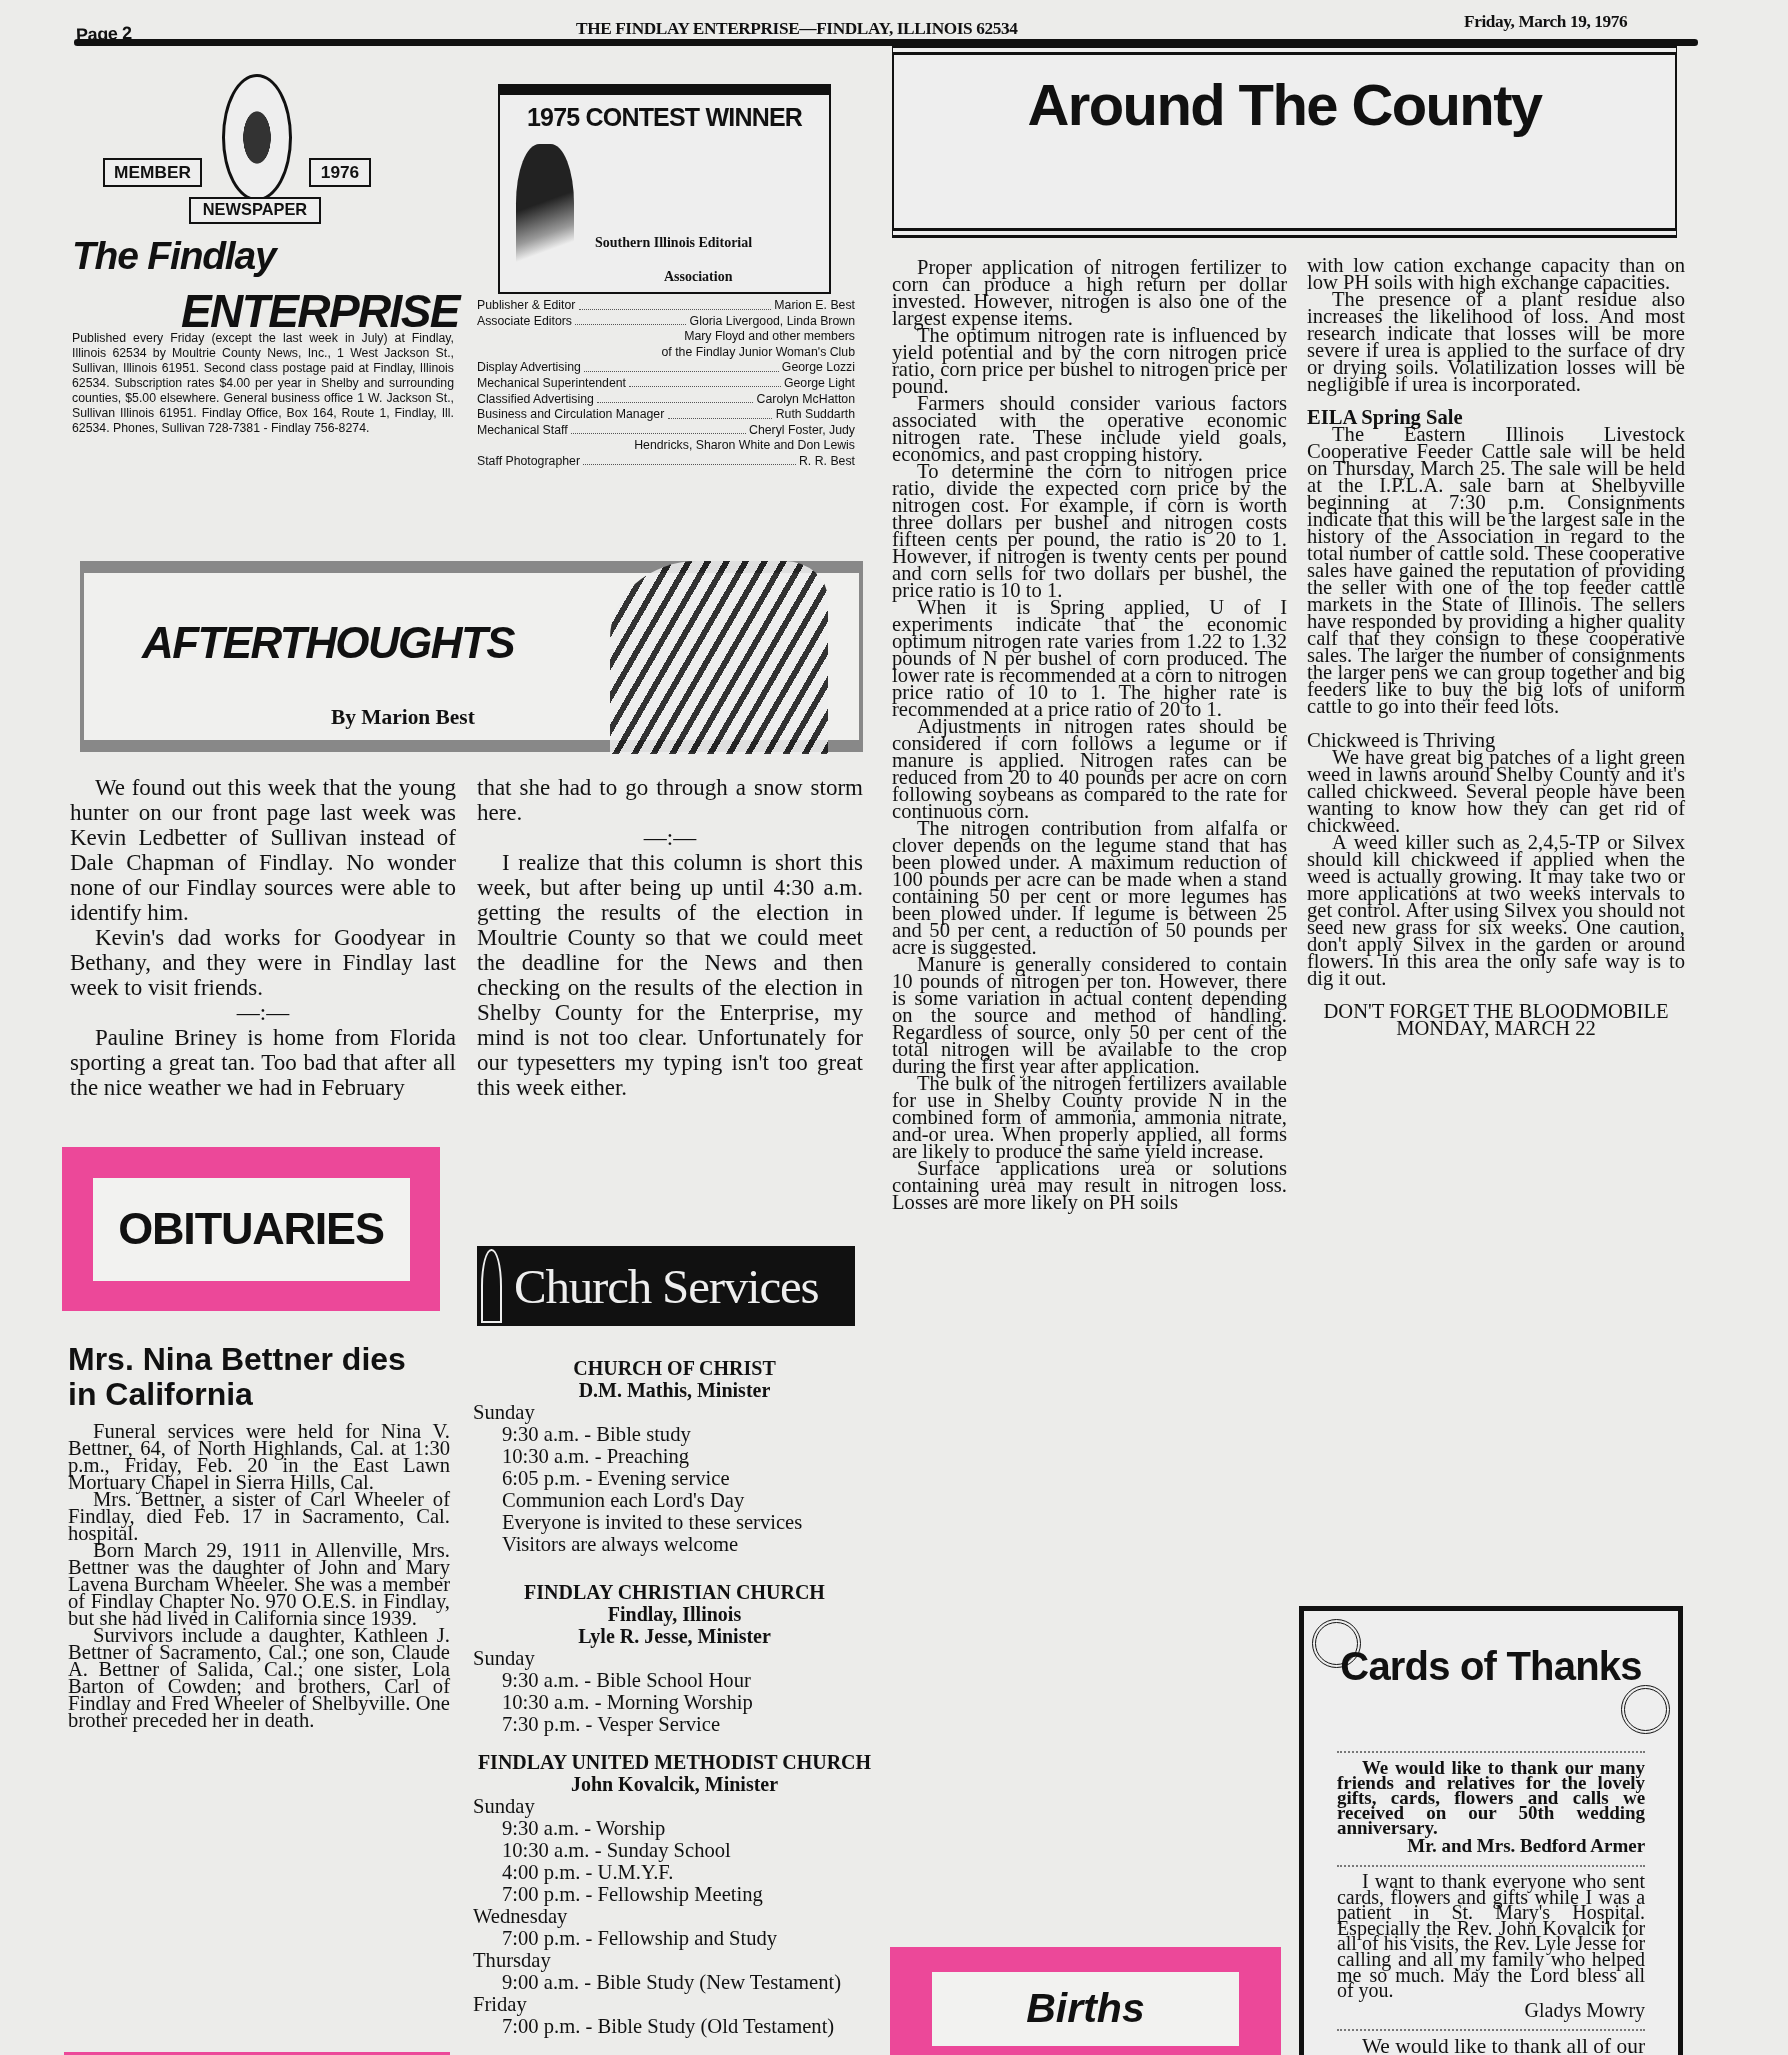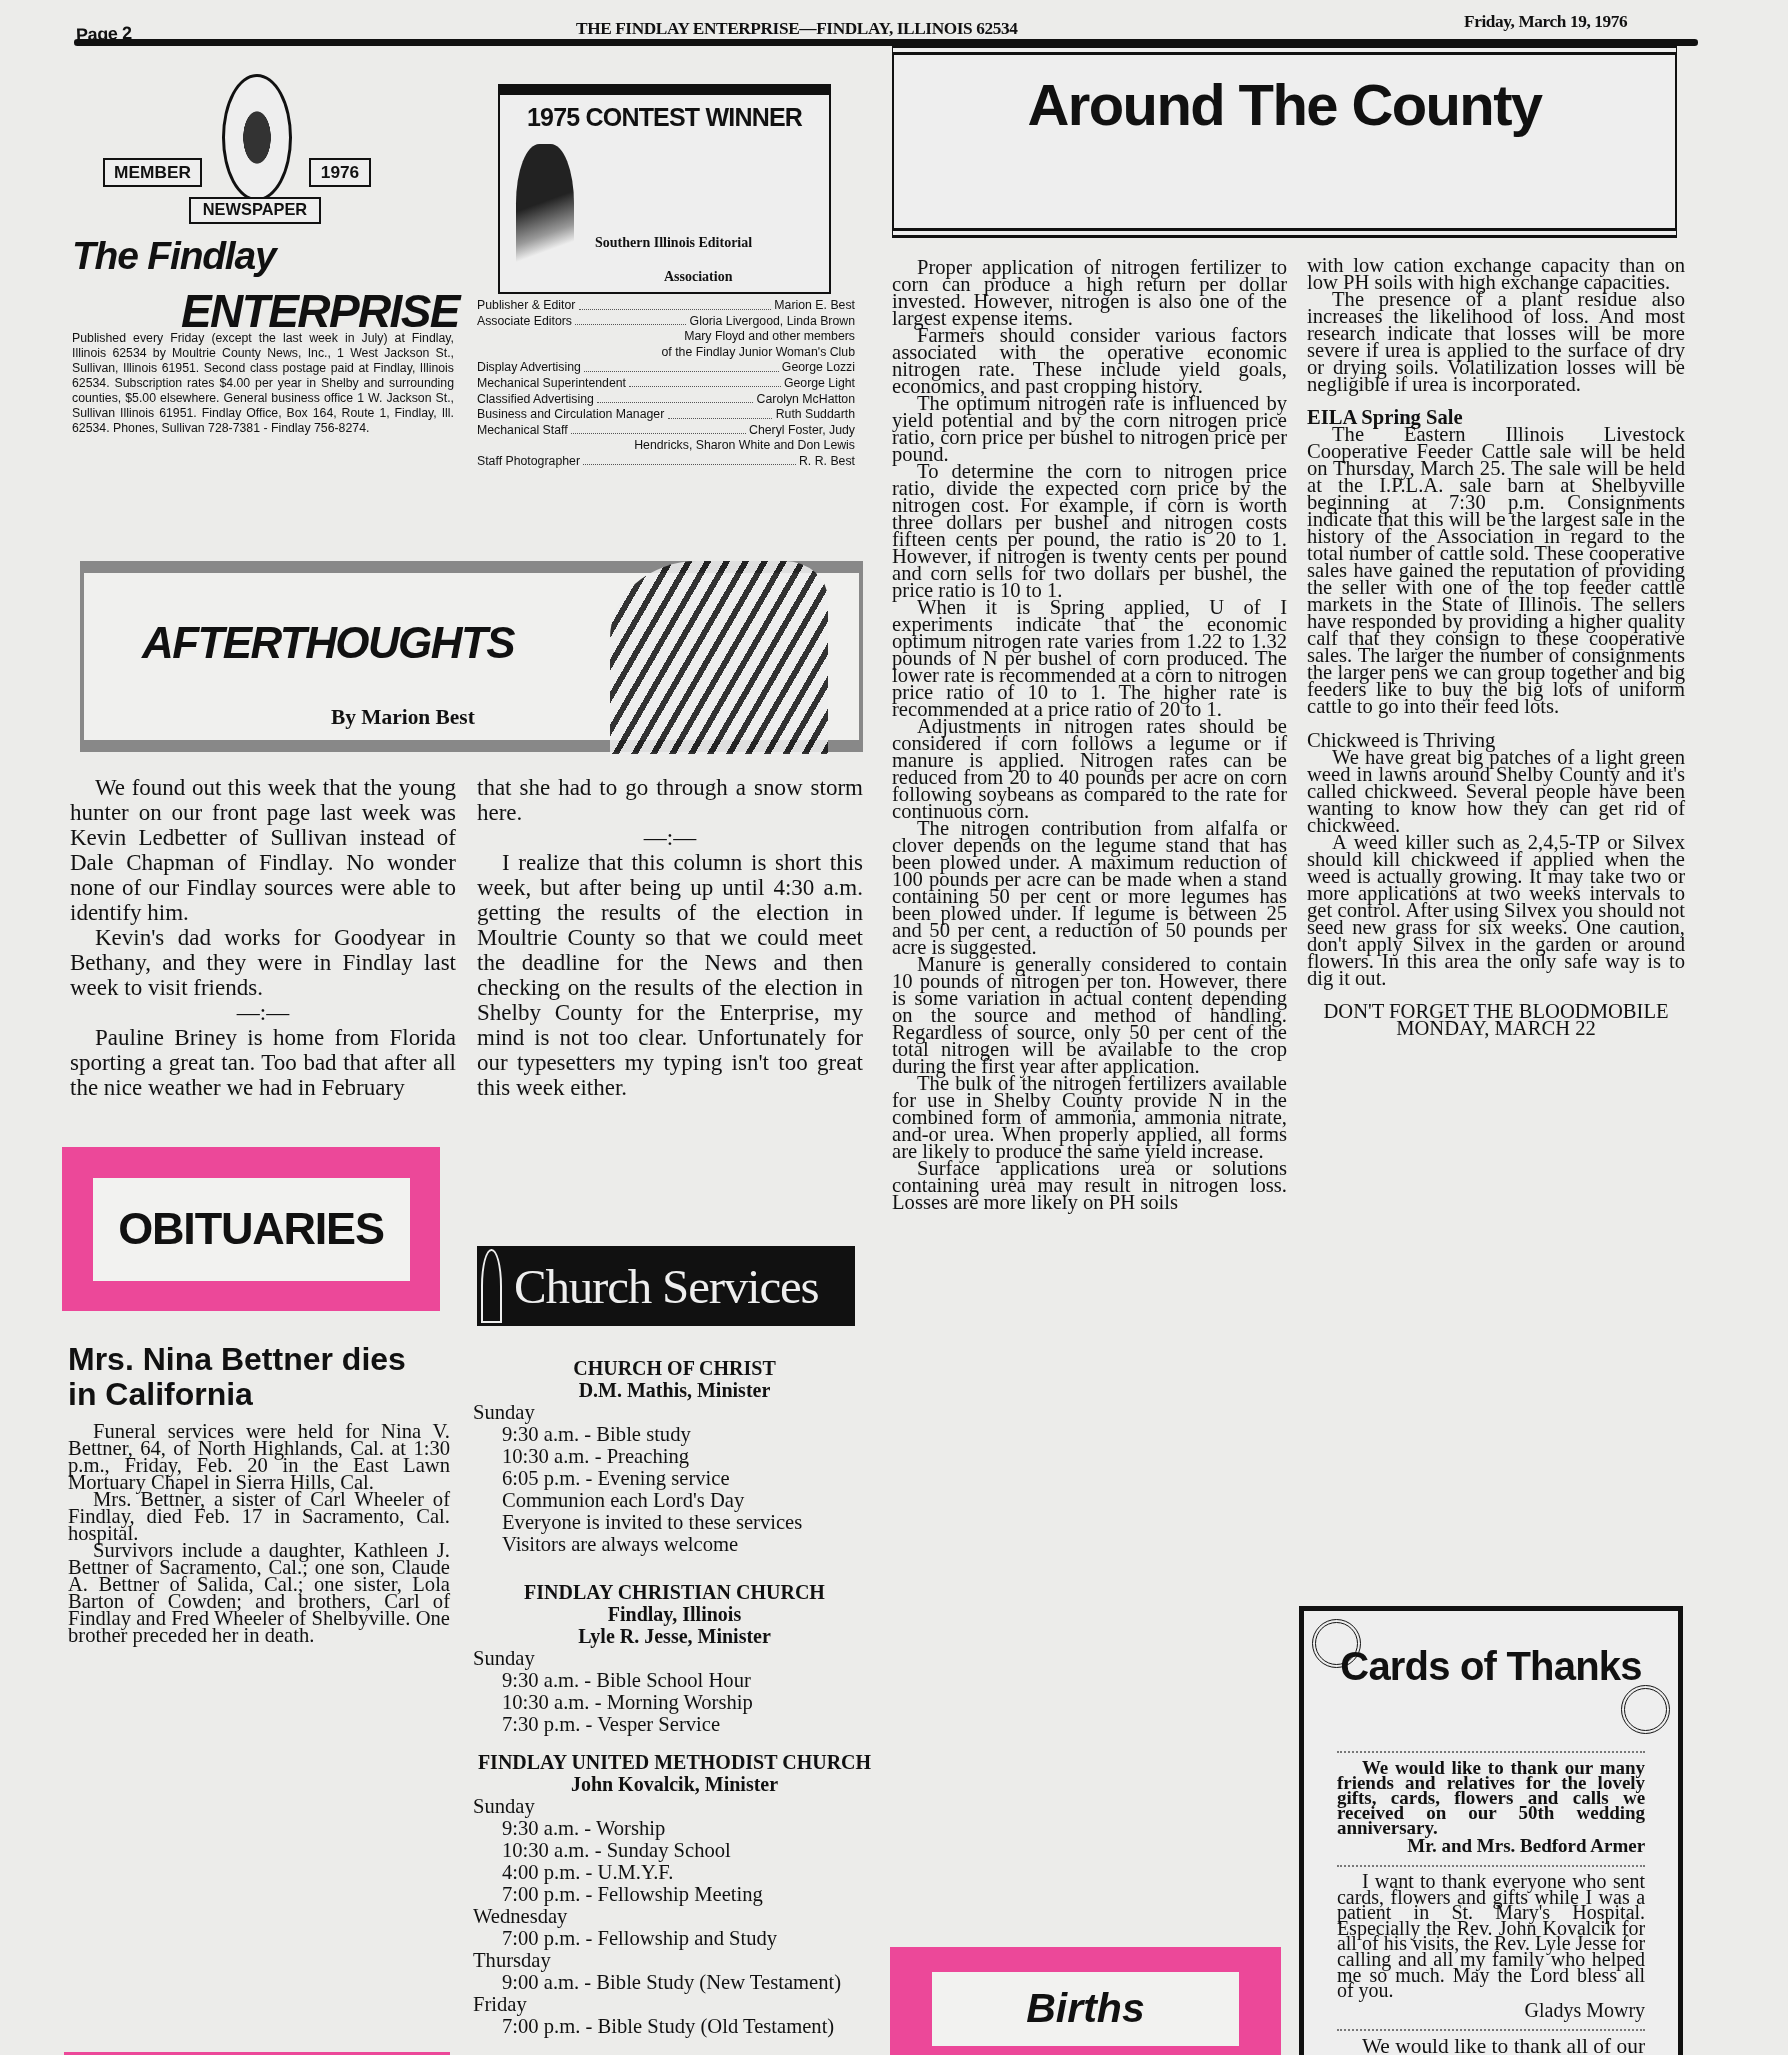--- a/index.html
+++ b/index.html
@@ -124,20 +124,21 @@
     <p>I realize that this column is short this week, but after being up until 4:30 a.m. getting the results of the election in Moultrie County so that we could meet the deadline for the News and then checking on the results of the election in Shelby County for the Enterprise, my mind is not too clear. Unfortunately for our typesetters my typing isn't too great this week either.</p>
   </div>
 
   <div class="boxhead" style="left:62px;top:1147px;width:378px;height:164px">
     <div class="inner" style="width:317px;height:103px;font-size:45px;letter-spacing:-1.2px">OBITUARIES</div>
   </div>
   <div class="abs sans bold" style="left:68px;top:1342px;width:370px;font-size:32px;line-height:35px">Mrs. Nina Bettner dies in California</div>
   <div class="abs body" style="left:68px;top:1423px;width:382px;font-size:20.6px;line-height:17px">
     <p>Funeral services were held for Nina V. Bettner, 64, of North Highlands, Cal. at 1:30 p.m., Friday, Feb. 20 in the East Lawn Mortuary Chapel in Sierra Hills, Cal.</p>
     <p>Mrs. Bettner, a sister of Carl Wheeler of Findlay, died Feb. 17 in Sacramento, Cal. hospital.</p>
+    <p>Born March 29, 1911 in Allenville, Mrs. Bettner was the daughter of John and Mary Lavena Burcham Wheeler. She was a member of Findlay Chapter No. 970 O.E.S. in Findlay, but she had lived in California since 1939.</p>
     <p>Survivors include a daughter, Kathleen J. Bettner of Sacramento, Cal.; one son, Claude A. Bettner of Salida, Cal.; one sister, Lola Barton of Cowden; and brothers, Carl of Findlay and Fred Wheeler of Shelbyville. One brother preceded her in death.</p>
   </div>
 
   <div class="boxhead" style="left:64px;top:2052px;width:386px;height:173px">
     
   </div>
 
   <div class="abs" style="left:477px;top:1246px;width:378px;height:80px;background:#111;display:flex;align-items:center">
     <div style="width:20.6px;height:74px;margin-left:4.1px;border:2.5px solid #eee;border-radius:50% 50% 0 0;background:#111"></div>
     <div style="color:#eee;font-family:'Liberation Serif',serif;font-size:49px;margin-left:12.3px;letter-spacing:-1.2px">Church Services</div>
@@ -178,22 +179,22 @@
         <div class="l">Friday</div>
         <div class="l i">7:00 p.m. - Bible Study (Old Testament)</div>
       </div>
       <div style="margin-bottom: 16.4px;">
         <h4>FINDLAY SOUTHERN BAPTIST CHURCH</h4>
       </div>
     </div>
 
   <div class="abs body" style="left:892px;top:259px;width:395px;font-size:20.6px;line-height:17px">
     <p>Proper application of nitrogen fertilizer to corn can produce a high return per dollar invested. However, nitrogen is also one of the largest expense items.</p>
+    <p>The optimum nitrogen rate is influenced by yield potential and by the corn nitrogen price ratio, corn price per bushel to nitrogen price per pound.</p>
     <p>Farmers should consider various factors associated with the operative economic nitrogen rate. These include yield goals, economics, and past cropping history.</p>
-    <p>The optimum nitrogen rate is influenced by yield potential and by the corn nitrogen price ratio, corn price per bushel to nitrogen price per pound.</p>
     <p>To determine the corn to nitrogen price ratio, divide the expected corn price by the nitrogen cost. For example, if corn is worth three dollars per bushel and nitrogen costs fifteen cents per pound, the ratio is 20 to 1. However, if nitrogen is twenty cents per pound and corn sells for two dollars per bushel, the price ratio is 10 to 1.</p>
     <p>When it is Spring applied, U of I experiments indicate that the economic optimum nitrogen rate varies from 1.22 to 1.32 pounds of N per bushel of corn produced. The lower rate is recommended at a corn to nitrogen price ratio of 10 to 1. The higher rate is recommended at a price ratio of 20 to 1.</p>
     <p>Adjustments in nitrogen rates should be considered if corn follows a legume or if manure is applied. Nitrogen rates can be reduced from 20 to 40 pounds per acre on corn following soybeans as compared to the rate for continuous corn.</p>
     <p>The nitrogen contribution from alfalfa or clover depends on the legume stand that has been plowed under. A maximum reduction of 100 pounds per acre can be made when a stand containing 50 per cent or more legumes has been plowed under. If legume is between 25 and 50 per cent, a reduction of 50 pounds per acre is suggested.</p>
     <p>Manure is generally considered to contain 10 pounds of nitrogen per ton. However, there is some variation in actual content depending on the source and method of handling. Regardless of source, only 50 per cent of the total nitrogen will be available to the crop during the first year after application.</p>
     <p>The bulk of the nitrogen fertilizers available for use in Shelby County provide N in the combined form of ammonia, ammonia nitrate, and-or urea. When properly applied, all forms are likely to produce the same yield increase.</p>
     <p>Surface applications urea or solutions containing urea may result in nitrogen loss. Losses are more likely on PH soils</p>
   </div>
   <div class="abs body" style="left:1307px;top:257px;width:378px;font-size:20.6px;line-height:17px">
     <p style="text-indent:0">with low cation exchange capacity than on low PH soils with high exchange capacities.</p>

